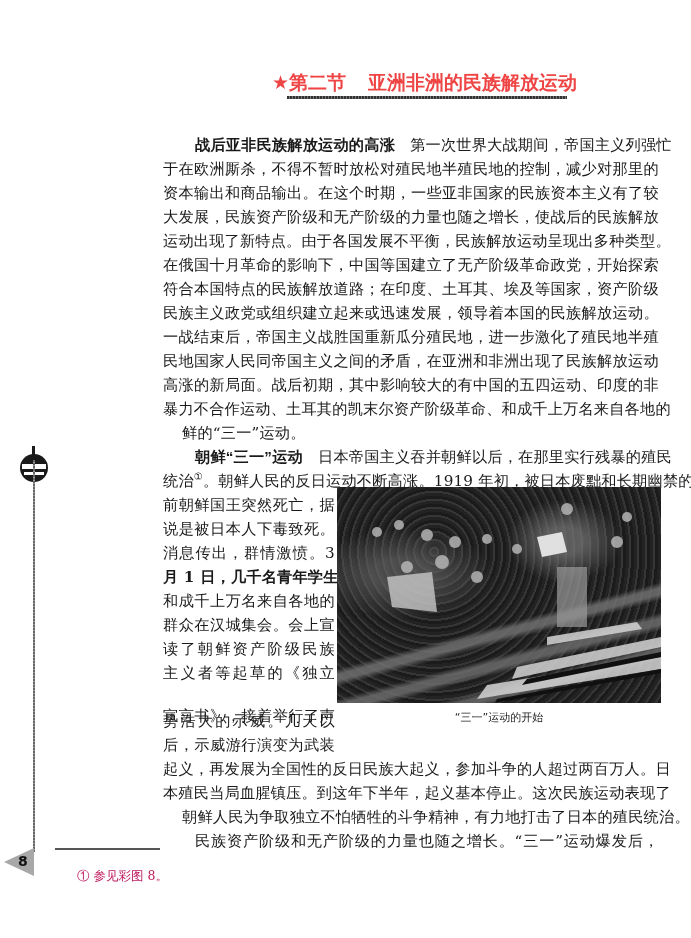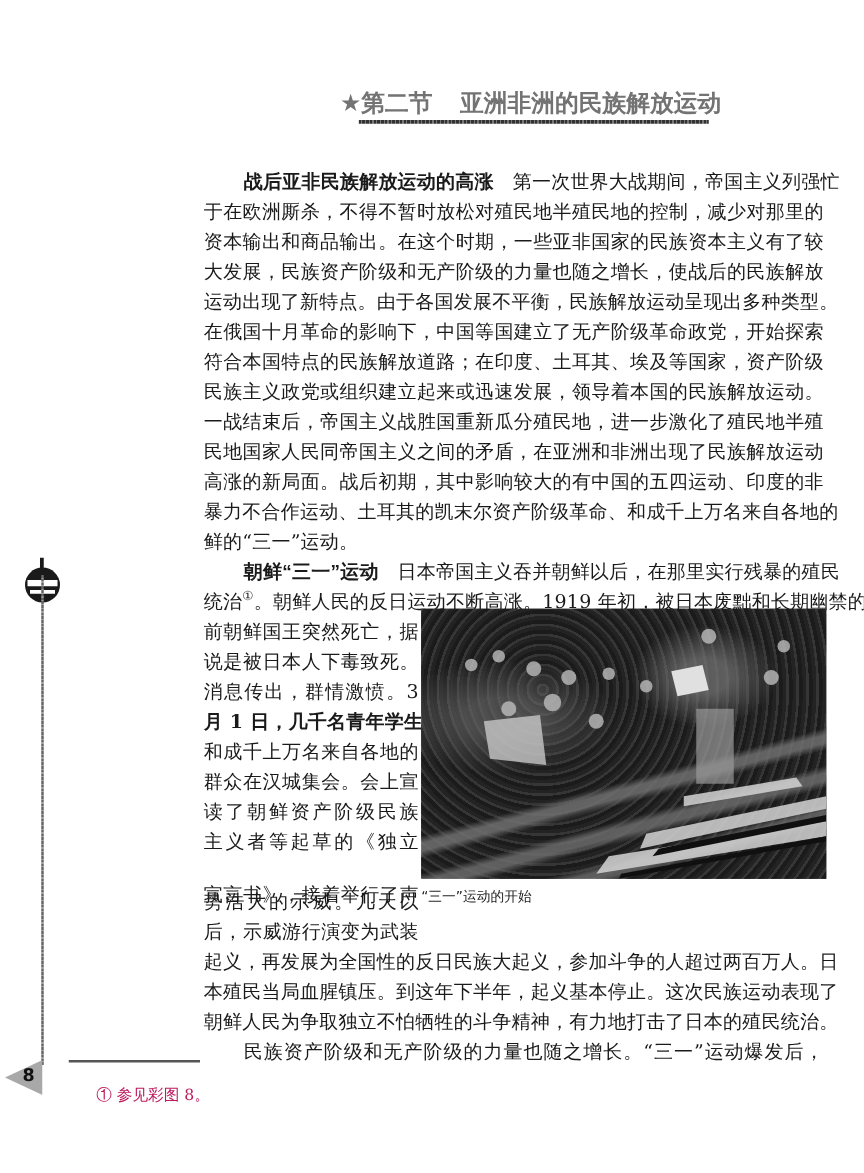--- a/index.html
+++ b/index.html
@@ -2,46 +2,46 @@
 <html><head>
   <meta charset="utf-8">
   <style>
     html, body { margin:0; padding:0; }
     body {
       width:691px; height:938px; background:#ffffff; position:relative; overflow:hidden;
       font-family: "DejaVu Serif", "Liberation Serif", serif; color:#1a1a1a;
     }
     .title {
       position:absolute; left:272px; top:70px; font-family:"DejaVu Sans","Liberation Sans",sans-serif;
-      font-size:19px; font-weight:bold; letter-spacing:0px; white-space:nowrap; color:#737373;
+      font-size:19px; font-weight:bold; letter-spacing:0px; white-space:nowrap; color:#ef4444;
     }
     .title .gap { display:inline-block; width:22px; }
     .title-rule {
       position:absolute; left:287px; top:96px; width:280px; height:3px;
       background:repeating-linear-gradient(90deg,#333 0 2px,#777 2px 3px);
     }
     .line {
       position:absolute; left:163px; width:496px; font-size:15.2px; line-height:24px;
       height:24px; white-space:nowrap; text-align:justify; text-align-last:justify; letter-spacing:0.2px;
     }
-    .line.last { text-align-last:left; }
+    .line.last { text-align-last:left;margin-left:19px; }
     .line.short { width:172px; }
     .bold { font-family:Liberation Sans, sans-serif; font-weight:bold; }
     sup { font-size:10px; vertical-align:6px; line-height:0; }
     .photo {
       position:absolute; left:337px; top:487px; width:324px; height:216px;
       background:
         radial-gradient(ellipse at 20% 40%, rgba(200,200,200,0.6) 0 8%, transparent 25%),
         radial-gradient(ellipse at 70% 25%, rgba(230,230,230,0.7) 0 6%, transparent 18%),
         linear-gradient(165deg, transparent 60%, rgba(220,220,220,0.8) 62% 64%, transparent 66% 70%, rgba(210,210,210,0.8) 72% 74%, transparent 76% 80%, rgba(200,200,200,0.8) 82% 84%, transparent 86%),
         repeating-radial-gradient(circle at 30% 30%, #2a2a2a 0 3px, #555 3px 5px, #1a1a1a 5px 8px),
         #222;
     }
     .caption {
-      position:absolute; left:337px; top:710px; width:324px; text-align:left;
+      position:absolute; left:337px; top:710px; width:324px; text-align:center;
       font-family:"DejaVu Sans","Liberation Sans",sans-serif; font-size:11px; color:#222;
     }
     .vline {
       position:absolute; left:33px; top:460px; width:2px; height:392px;
       background:repeating-linear-gradient(180deg,#666 0 2px,#999 2px 3px);
     }
     .ornament { position:absolute; left:14px; top:446px; width:40px; height:40px; }
     .pagetab {
       position:absolute; left:4px; top:848px; width:30px; height:28px;
     }

